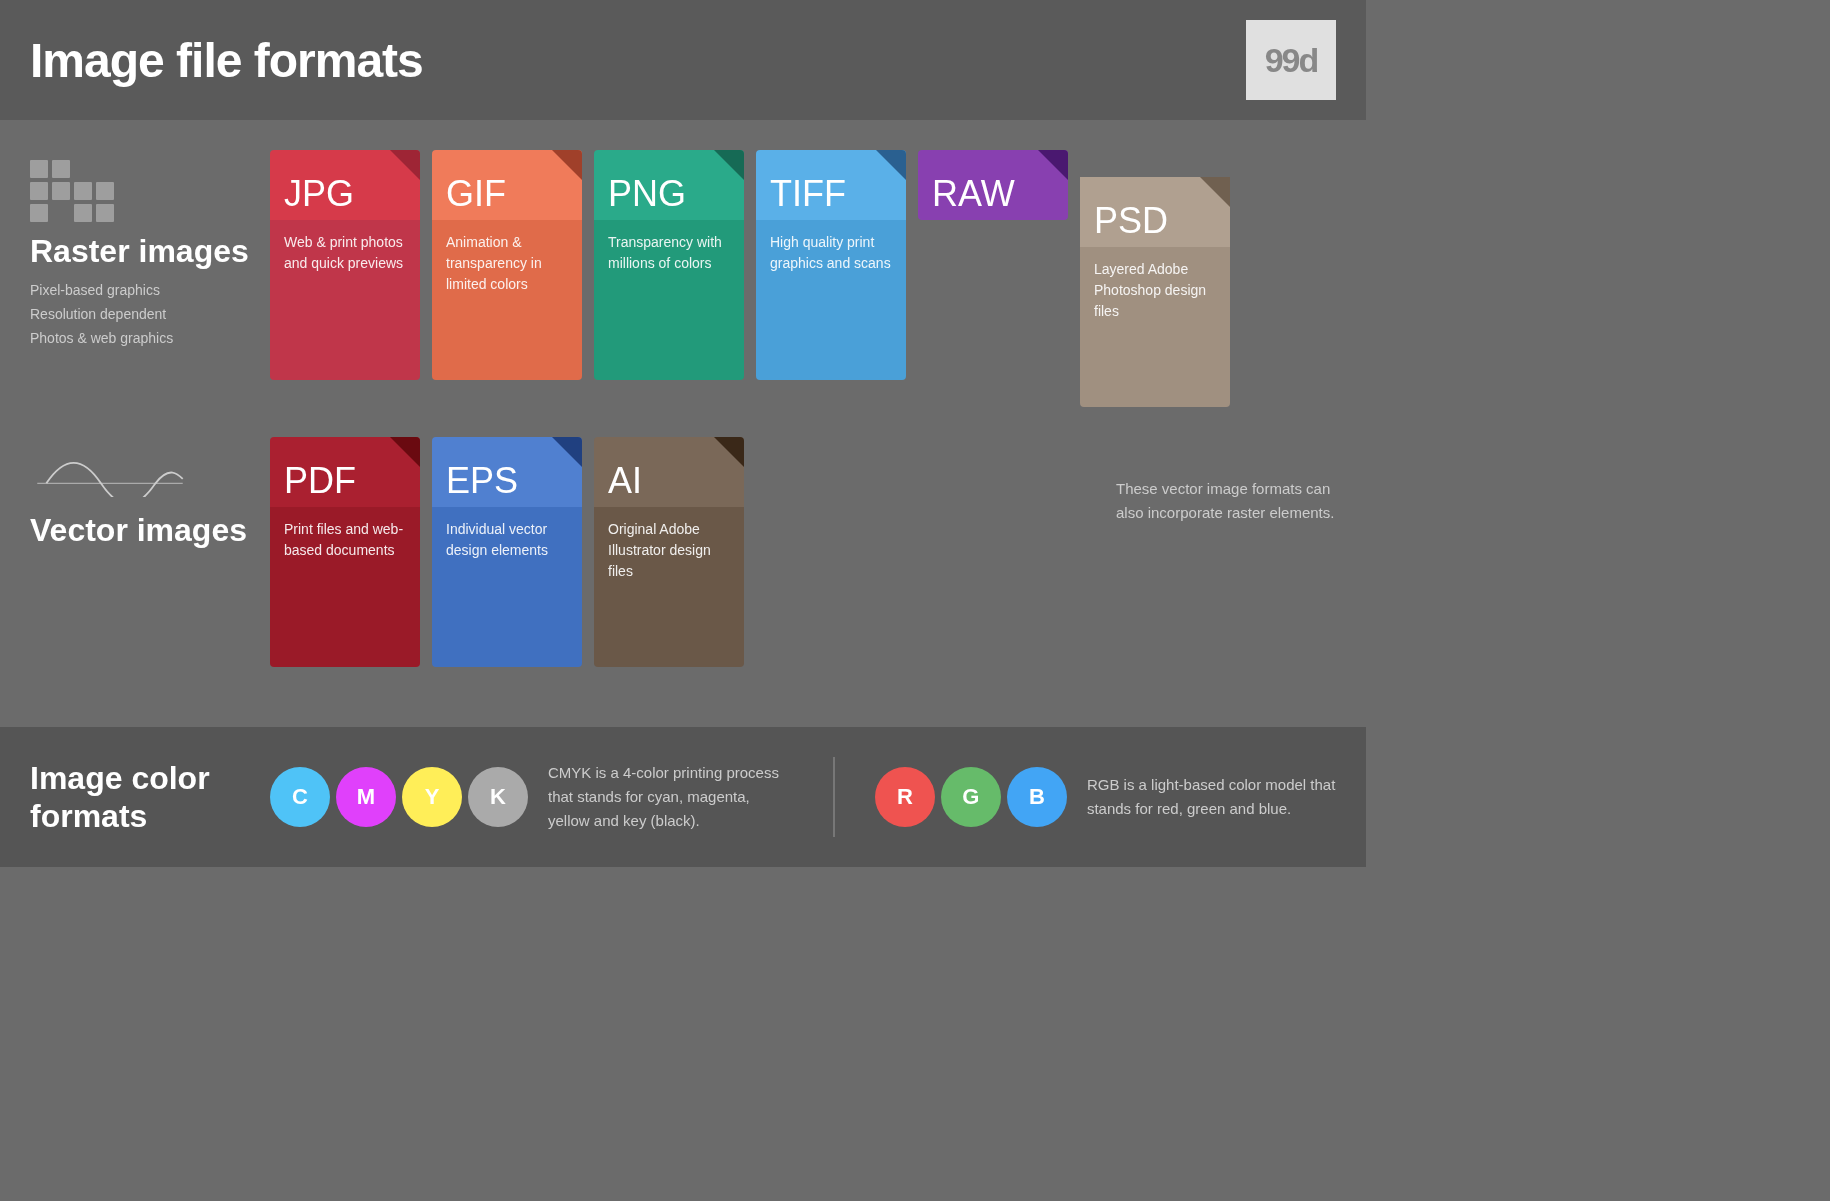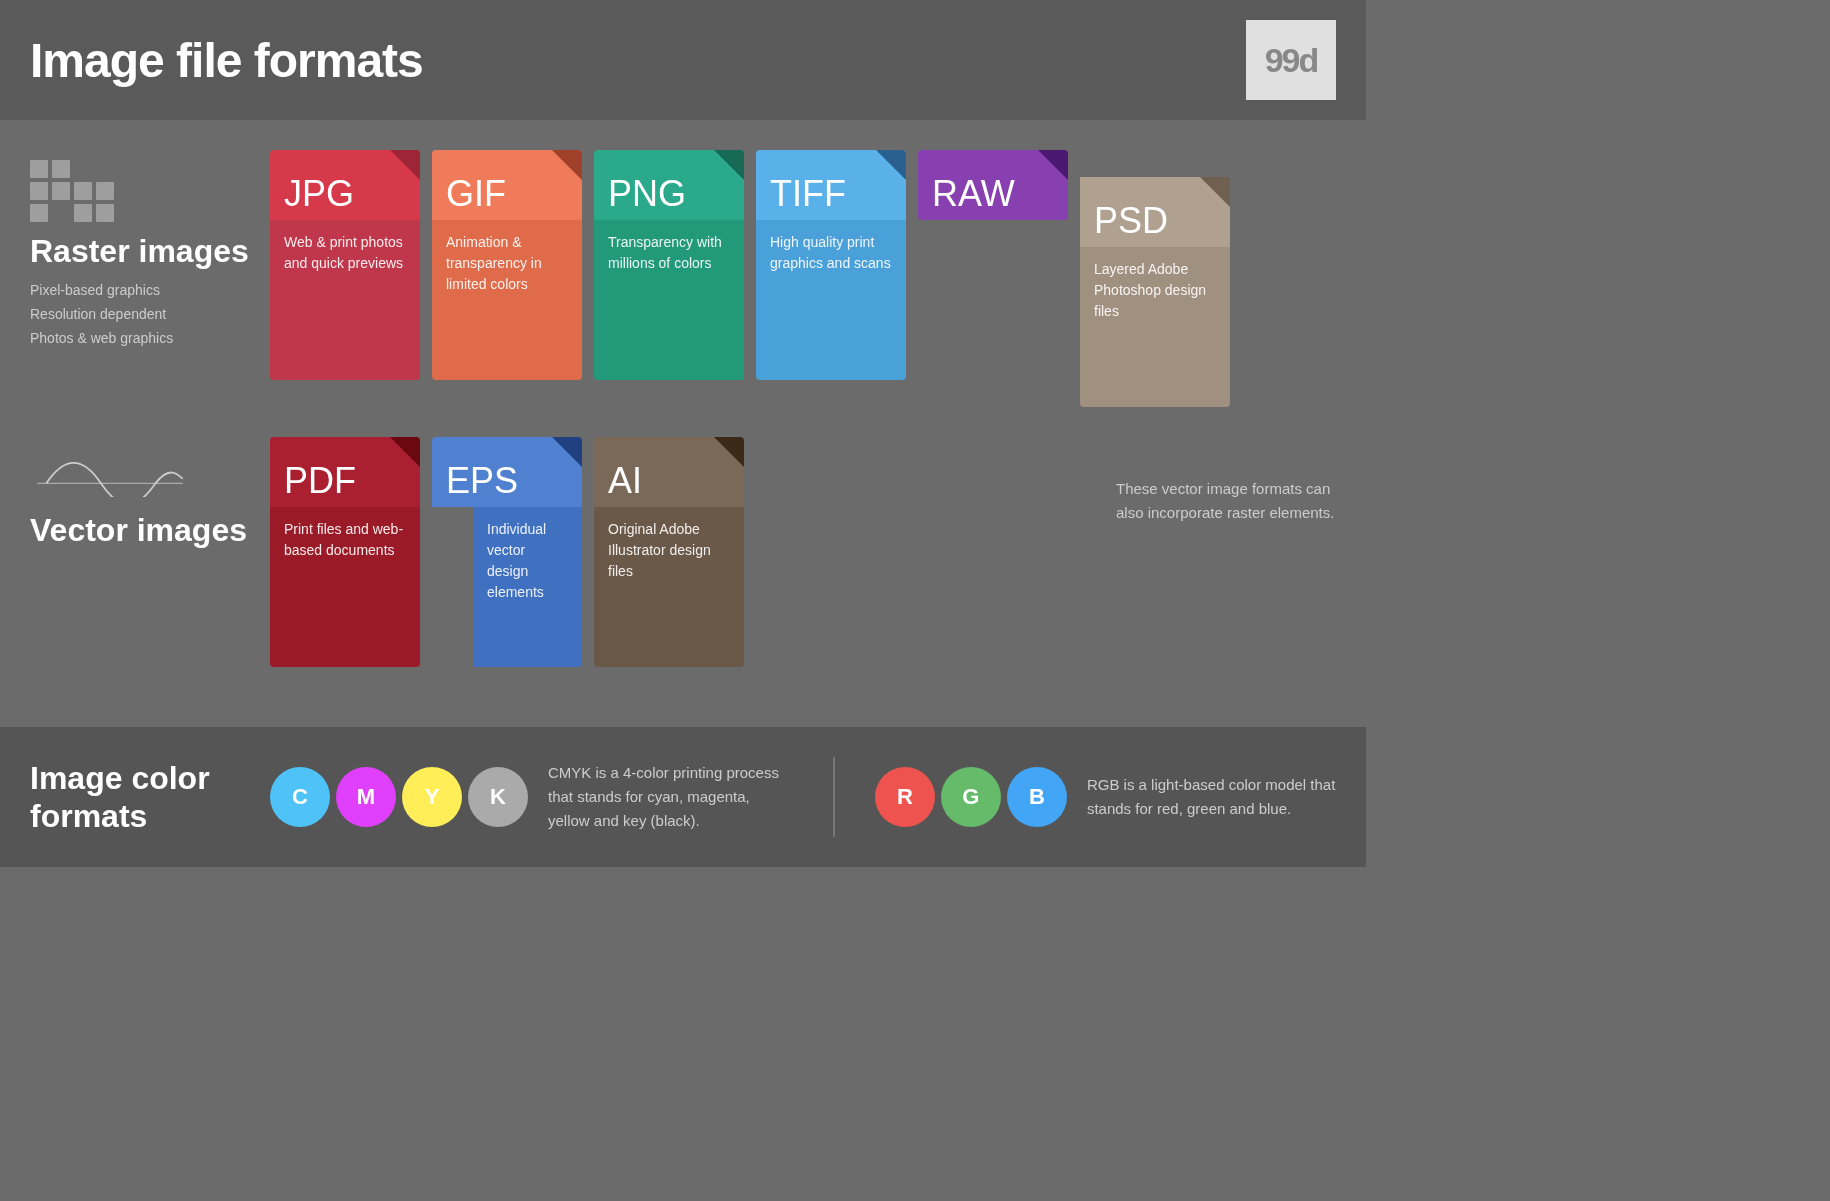--- a/index.html
+++ b/index.html
@@ -172,21 +172,21 @@
     .card-raw .file-top { background: #8840b0; }
     .card-raw .file-body { background: #7830a0; }
 
     .card-psd .file-top { background: #b0a090; }
     .card-psd .file-body { background: #a09080; }
 
     .card-pdf .file-top { background: #aa2030; }
     .card-pdf .file-body { background: #9a1a28; }
 
     .card-eps .file-top { background: #5080d0; }
-    .card-eps .file-body { background: #4070c0; margin-left: 41px; }
+    .card-eps .file-body { background: #4070c0; }
 
     .card-ai .file-top { background: #7a6858; }
     .card-ai .file-body { background: #6a5848; }
 
     
     .vector-note {
       font-size: 15px;
       color: #ccc;
       line-height: 1.6;
       max-width: 360px;

